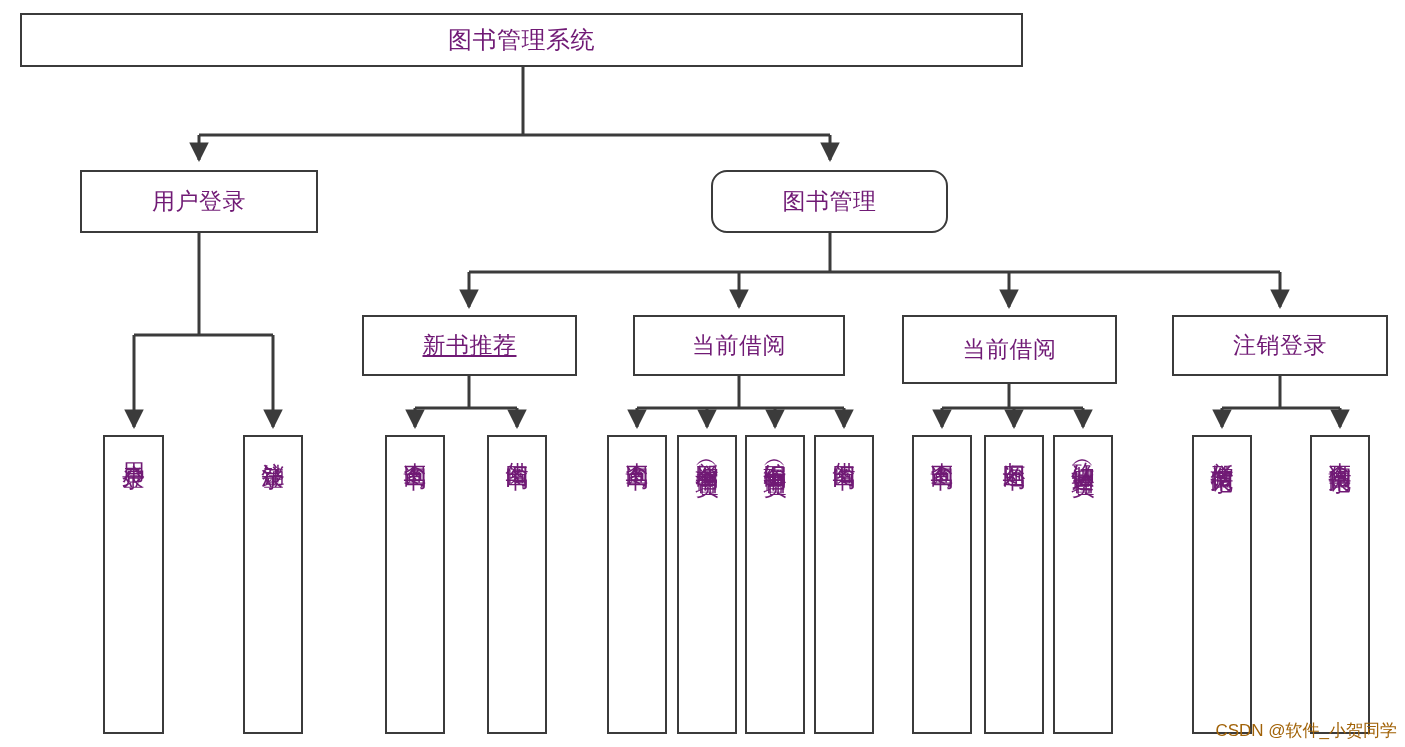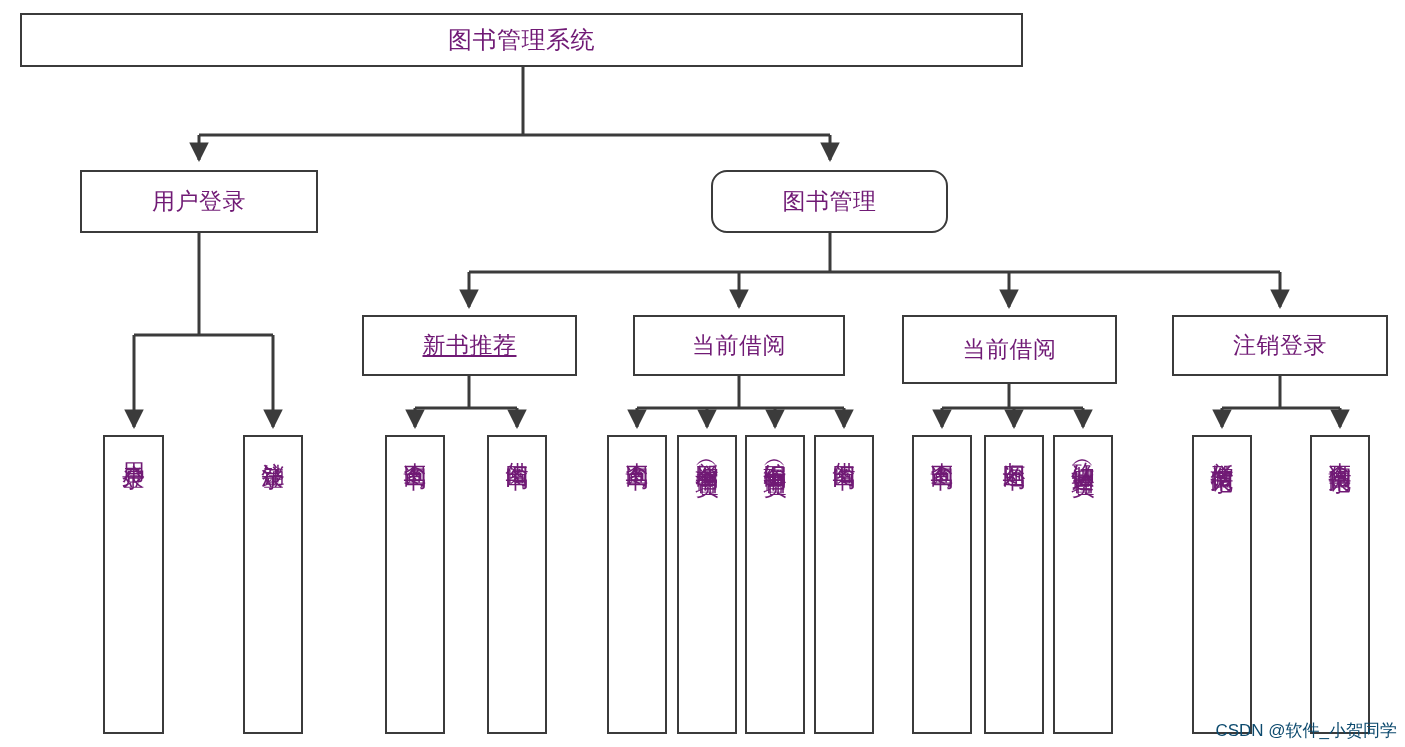--- a/index.html
+++ b/index.html
@@ -56,21 +56,21 @@
     line-height: 1;
   }
   .node.root .lbl {
     font-size: 24px;
   }
   #watermark {
     position: absolute;
     right: 8px;
     bottom: 5px;
     font-size: 17px;
-    color: #0c4a6e;
+    color: #a16207;
     z-index: 5;
     white-space: nowrap;
     pointer-events: none;
   }
 </style>
 </head>
 <body>
 
 <div id="canvas">
 

